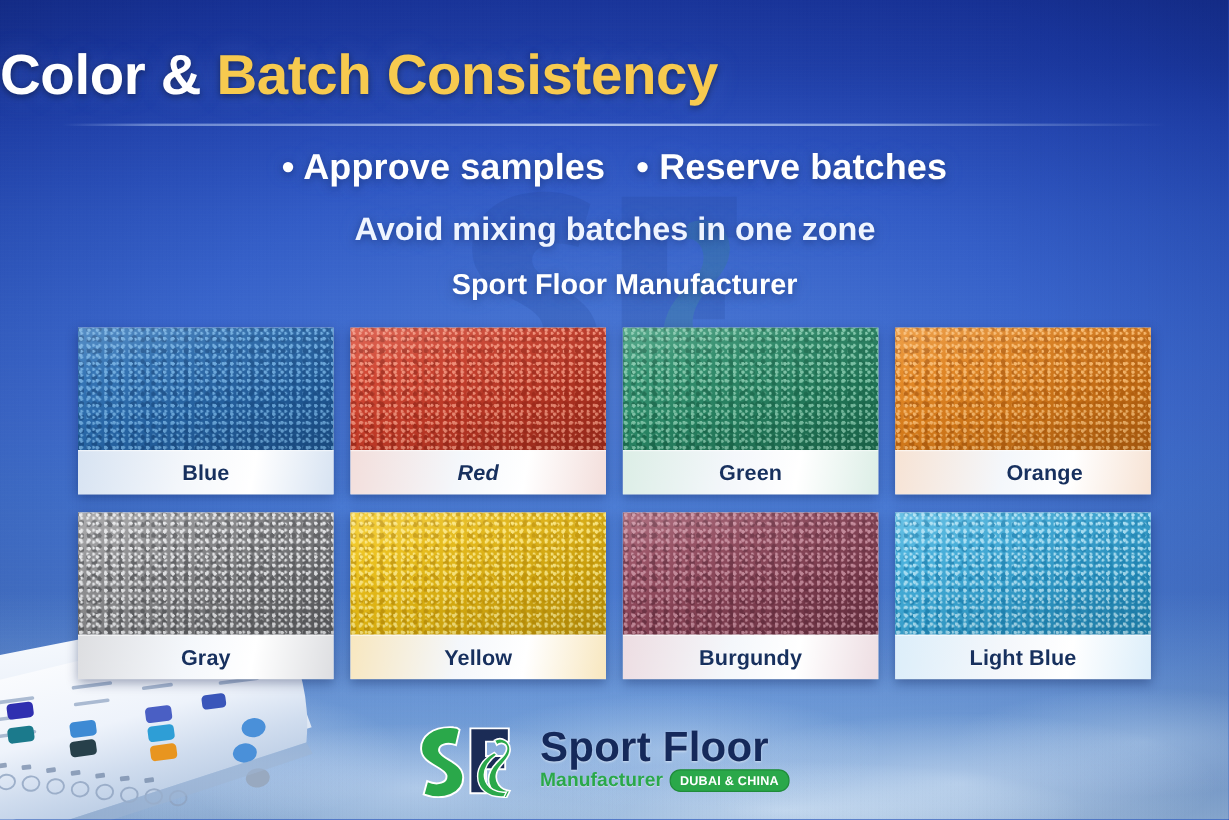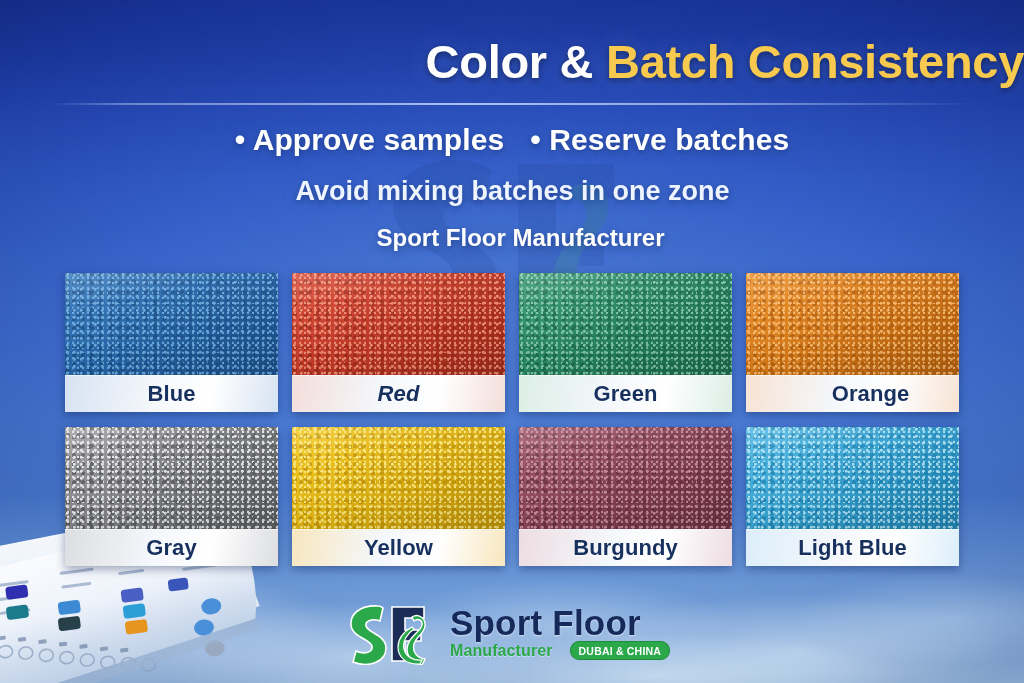--- a/index.html
+++ b/index.html
@@ -61,21 +61,21 @@
   #bg-noise{
     position:absolute; inset:0; pointer-events:none; opacity:.16;
     background-image:
       repeating-linear-gradient(0deg, rgba(255,255,255,.035) 0 1px, rgba(0,0,0,0) 1px 3px),
       repeating-linear-gradient(90deg, rgba(0,0,0,.04) 0 1px, rgba(0,0,0,0) 1px 3px);
   }
 
   
   #header{ position:absolute; left:0; right:0; top:0; }
   #title{
-    text-align:right; margin-top:37px;
+    text-align:left; margin-top:37px;
     font-size:47px; font-weight:bold; letter-spacing:-.3px;
     line-height:1.08;
     text-shadow:0 2px 6px rgba(0,0,0,.42), 0 0 22px rgba(140,180,255,.25);
   }
   #title .t-white{ color:#ffffff; }
   #title .t-gold{ color:#f7ca4f; }
 
   #divider{
     position:absolute; left:52px; right:52px; top:103px; height:2px;
     background:linear-gradient(90deg,
@@ -134,21 +134,21 @@
   }
   .sheen{
     position:absolute; inset:0;
     background:linear-gradient(168deg, rgba(255,255,255,.20) 0%, rgba(255,255,255,.05) 28%,
                 rgba(0,0,0,.04) 62%, rgba(0,0,0,.13) 100%);
     pointer-events:none;
   }
   .label{
     position:absolute; left:0; right:0; bottom:0; height:37px;
     display:flex; align-items:center; justify-content:center;
-    font-size:22px; font-weight:bold; color:#17305e;
+    font-size:18px; font-weight:bold; color:#17305e;
     letter-spacing:.1px;
     text-shadow:0 1px 0 rgba(255,255,255,.65);
     border-top:1px solid rgba(255,255,255,.55);
   }
 
   
   #brochure{
     position:absolute; left:-28px; top:512px;
     width:300px; height:180px;
     transform:rotate(-7.5deg);
@@ -161,21 +161,21 @@
     top:598px; width:336px; height:70px;
     display:flex; align-items:center;
   }
   #logo-mark{ width:104px; height:64px; flex:0 0 104px; position:relative; }
   #logo-text{ margin-left:2px; }
   #logo-title{
     font-size:35px; font-weight:bold; color:#15295a; line-height:.98;
     letter-spacing:.2px;
     text-shadow:0 1px 2px rgba(255,255,255,.55);
   }
-  #logo-sub-row{ display:flex; align-items:center; margin-top:1px;gap:12px; }
+  #logo-sub-row{ display:flex; align-items:center; margin-top:1px; }
   #logo-sub{
     font-size:16px; font-weight:bold; color:#2aa84a; letter-spacing:.1px;
     text-shadow:0 1px 1px rgba(255,255,255,.5);
   }
   #logo-badge{
     margin-left:5px;
     background:#2aa84a;
     color:#ffffff;
     font-size:10.5px; font-weight:bold;
     padding:2.5px 8px 2.5px 8px;

